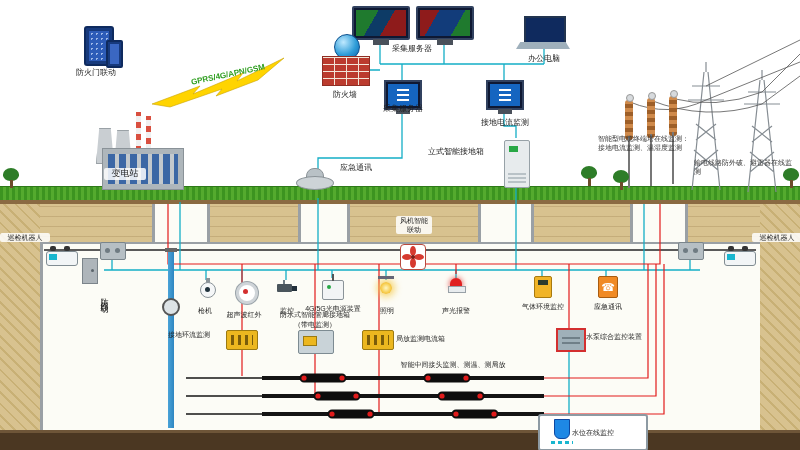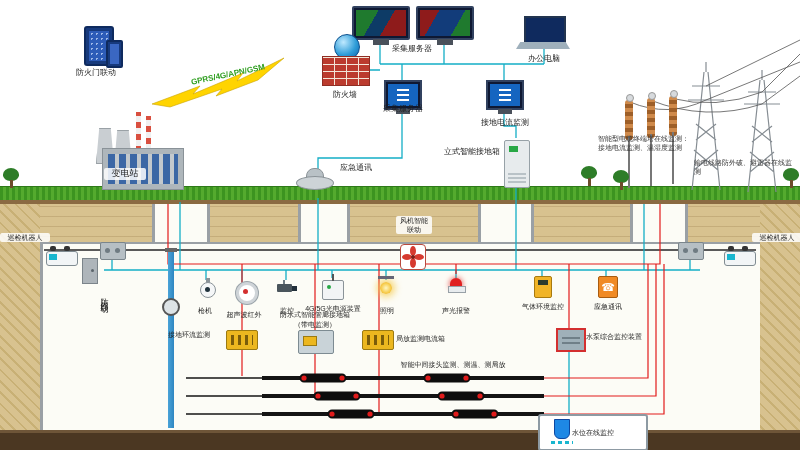--- a/index.html
+++ b/index.html
@@ -242,21 +242,21 @@
   </div>
   <div class="lbl chip" style="left:104px;top:168px;width:38px;font-size:9px">变电站</div>
 
   <div class="abs dome" style="left:306px;top:168px"></div>
   <div class="abs dish" style="left:296px;top:176px"></div>
   <div class="lbl" style="left:330px;top:163px;width:52px">应急通讯</div>
 
   <div class="abs cab" style="left:504px;top:140px">
       <div class="scr"></div>
     </div>
-  <div class="lbl" style="left:428px;top:147px;width:72px;text-align:right">立式智能接地箱</div>
+  <div class="lbl" style="left:428px;top:147px;width:72px;text-align:left">立式智能接地箱</div>
 
   <div class="abs term" style="left:624px;top:100px">
       <div class="ins"></div>
       <div class="pole"></div>
     </div>
   <div class="abs term" style="left:646px;top:98px">
       <div class="ins"></div>
       <div class="pole"></div>
     </div>
   <div class="abs term" style="left:668px;top:96px">

